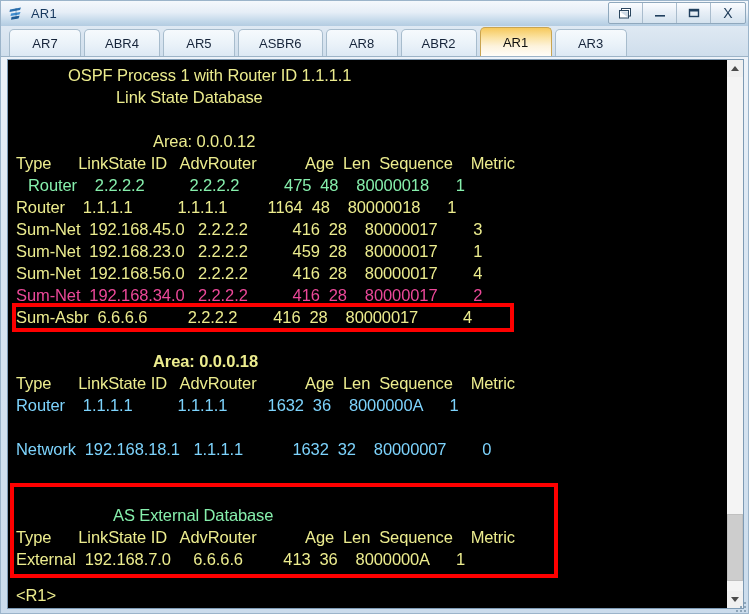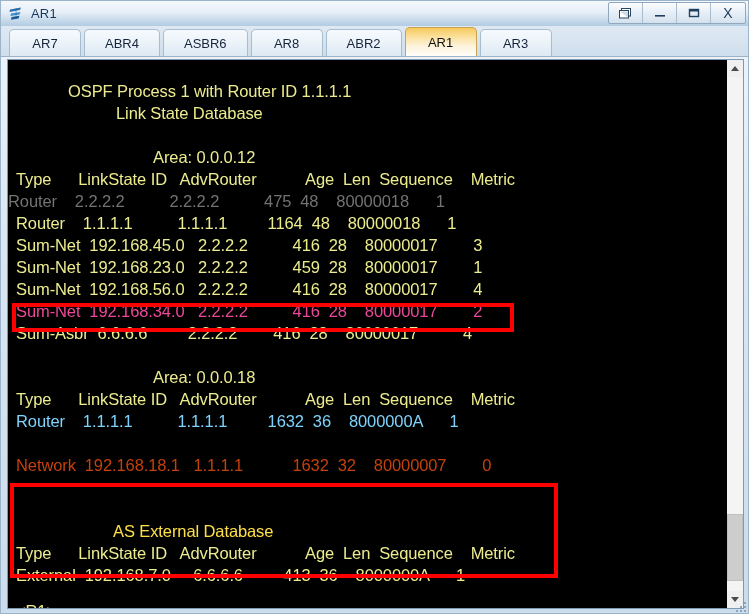--- a/index.html
+++ b/index.html
@@ -137,21 +137,20 @@
   .term-line {
     position: absolute;
     left: 0;
     height: 22px;
     line-height: 22px;
     font-family: "Liberation Sans", sans-serif;
     font-size: 16.5px;
     color: #ecec8e;
     white-space: pre;
     letter-spacing: -0.1px;
-    margin-top: 16px;
   }
 
   
   .redbox {
     position: absolute;
     border: 4px solid #fe0000;
     background: transparent;
     pointer-events: none;
   }
 
@@ -251,20 +250,23 @@
   </div>
 
   <div class="tabstrip">
     <div class="tab">
         <span>AR7</span>
       </div>
     <div class="tab">
         <span>ABR4</span>
       </div>
     <div class="tab">
+        <span>AR5</span>
+      </div>
+    <div class="tab">
         <span>ASBR6</span>
       </div>
     <div class="tab">
         <span>AR8</span>
       </div>
     <div class="tab">
         <span>ABR2</span>
       </div>
     <div class="tab active">
         <span>AR1</span>
@@ -276,35 +278,35 @@
 
   <div class="term-frame">
 
     <div class="term" id="terminal-output">
 
     <div class="term-line" style="left: 60px; top: 4px; color: rgb(236, 236, 142);">OSPF Process 1 with Router ID 1.1.1.1</div>
         <div class="term-line" style="left: 108px; top: 26px; color: rgb(236, 236, 142);">Link State Database</div>
         <div class="term-line" style="left: 0px; top: 48px; color: rgb(236, 236, 142);"></div>
         <div class="term-line" style="left: 145px; top: 70px; color: rgb(236, 236, 142);">Area: 0.0.0.12</div>
         <div class="term-line" style="left: 8px; top: 92px; color: rgb(236, 236, 142);">Type      LinkState ID   AdvRouter           Age  Len  Sequence    Metric</div>
-        <div class="term-line" style="left: 0; top: 114px; color: #737373;">Router    2.2.2.2          2.2.2.2          475  48    80000018      1</div>
+        <div class="term-line" style="left: 20px; top: 114px; color: #86efac;">Router    2.2.2.2          2.2.2.2          475  48    80000018      1</div>
         <div class="term-line" style="left: 8px; top: 136px; color: rgb(236, 236, 142);">Router    1.1.1.1          1.1.1.1         1164  48    80000018      1</div>
         <div class="term-line" style="left: 8px; top: 158px; color: rgb(236, 236, 142);">Sum-Net  192.168.45.0   2.2.2.2          416  28    80000017        3</div>
         <div class="term-line" style="left: 8px; top: 180px; color: rgb(236, 236, 142);">Sum-Net  192.168.23.0   2.2.2.2          459  28    80000017        1</div>
         <div class="term-line" style="left: 8px; top: 202px; color: rgb(236, 236, 142);">Sum-Net  192.168.56.0   2.2.2.2          416  28    80000017        4</div>
         <div class="term-line" style="left: 8px; top: 224px; color: #ec4899;">Sum-Net  192.168.34.0   2.2.2.2          416  28    80000017        2</div>
         <div class="term-line" style="left: 8px; top: 246px; color: rgb(236, 236, 142);">Sum-Asbr  6.6.6.6         2.2.2.2        416  28    80000017          4</div>
         <div class="term-line" style="left: 0px; top: 268px; color: rgb(236, 236, 142);"></div>
-        <div class="term-line" style="left: 145px; top: 290px; color: rgb(236, 236, 142);">Area: 0.0.0.18</div>
+        <div class="term-line" style="left: 145px; top: 290px; color: rgb(236, 236, 142); font-weight: bold;">Area: 0.0.0.18</div>
         <div class="term-line" style="left: 8px; top: 312px; color: rgb(236, 236, 142);">Type      LinkState ID   AdvRouter           Age  Len  Sequence    Metric</div>
         <div class="term-line" style="left: 8px; top: 334px; color: #7dd3fc;">Router    1.1.1.1          1.1.1.1         1632  36    8000000A      1</div>
-        <div class="term-line" style="left: 8px; top: 378px; color: #c2410c;">Network  192.168.18.1   1.1.1.1           1632  32    80000007        0</div>
+        <div class="term-line" style="left: 8px; top: 378px; color: #7dd3fc;">Network  192.168.18.1   1.1.1.1           1632  32    80000007        0</div>
         <div class="term-line" style="left: 0px; top: 400px; color: rgb(236, 236, 142);"></div>
         <div class="term-line" style="left: 0px; top: 422px; color: rgb(236, 236, 142);"></div>
-        <div class="term-line" style="left: 105px; top: 444px; color: #fde047; text-align: right;">AS External Database</div>
+        <div class="term-line" style="left: 105px; top: 444px; color: #86efac; text-align: right;">AS External Database</div>
         <div class="term-line" style="left: 8px; top: 466px; color: rgb(236, 236, 142);">Type      LinkState ID   AdvRouter           Age  Len  Sequence    Metric</div>
         <div class="term-line" style="left: 8px; top: 488px; color: rgb(236, 236, 142); text-align: right;">External  192.168.7.0     6.6.6.6         413  36    8000000A      1</div>
         <div class="term-line" style="left: 0px; top: 510px; color: rgb(236, 236, 142);"></div>
         <div class="term-line" style="left: 8px; top: 524px; color: rgb(236, 236, 142);">&lt;R1&gt;</div>
         <div class="redbox" style="left: 4px; top: 243px; width: 502px; height: 29px; border-color: rgb(254, 0, 0);"></div>
         <div class="redbox" style="left: 2px; top: 423px; width: 548px; height: 95px; border-color: rgb(254, 0, 0);"></div>
       </div>
 
     <div class="scrollbar">
       <div class="sb-btn sb-up">

